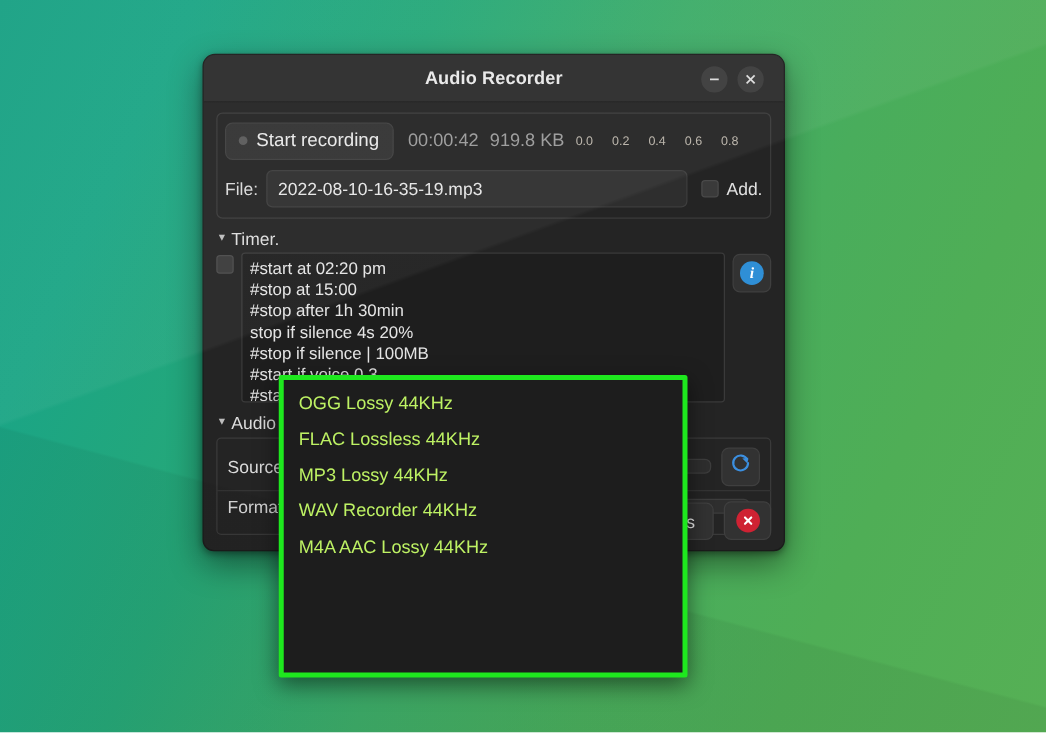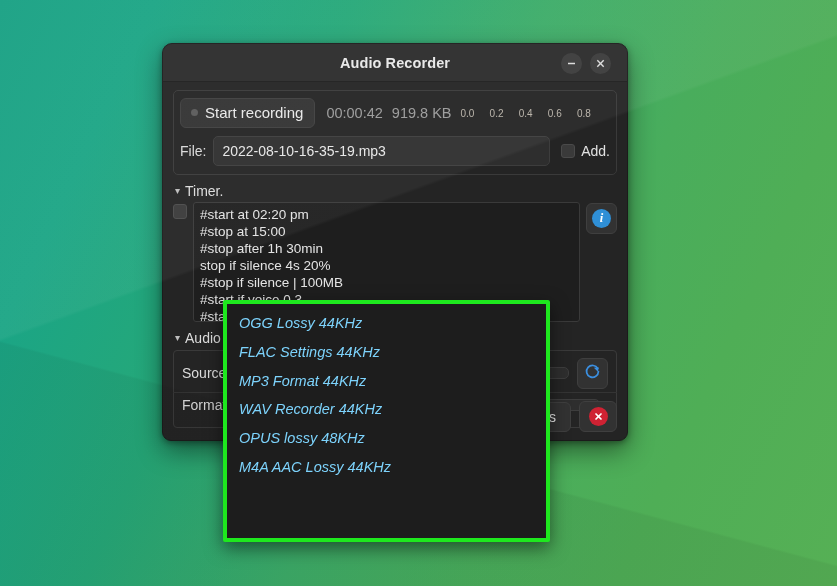--- a/index.html
+++ b/index.html
@@ -347,28 +347,27 @@
     height: 242px;
     background: #1d1d1d;
     border: 4px solid #1ee81e;
     border-radius: 2px;
     padding: 5px 0 5px 0;
     z-index: 50;
     box-shadow: 0 6px 18px rgba(0,0,0,0.5);
     overflow: hidden;
   }
   .dropdown-item {
-    color: #7dd3fc;
+    color: #bef264;
     font-size: 14.5px;
     padding: 0 0 0 12px;
     height: 28.8px;
     line-height: 28.8px;
     cursor: pointer;
     white-space: nowrap;
-    font-style: italic;
   }
 </style>
 </head>
 <body>
 
 <div id="desktop">
 
   <div id="app-window">
 
     <div id="titlebar">
@@ -485,20 +484,19 @@
             </svg>
           </span>
         </button>
       </div>
 
     </div>
   </div>
 
   <div id="format-dropdown">
     <div class="dropdown-item">OGG Lossy 44KHz</div>
-    <div class="dropdown-item">FLAC Settings 44KHz</div>
-    <div class="dropdown-item">MP3 Format 44KHz</div>
+    <div class="dropdown-item">FLAC Lossless 44KHz</div>
+    <div class="dropdown-item">MP3 Lossy 44KHz</div>
     <div class="dropdown-item">WAV Recorder 44KHz</div>
-    <div class="dropdown-item">OPUS lossy 48KHz</div>
     <div class="dropdown-item">M4A AAC Lossy 44KHz</div>
   </div>
 
 </div>
 
 </body></html>

